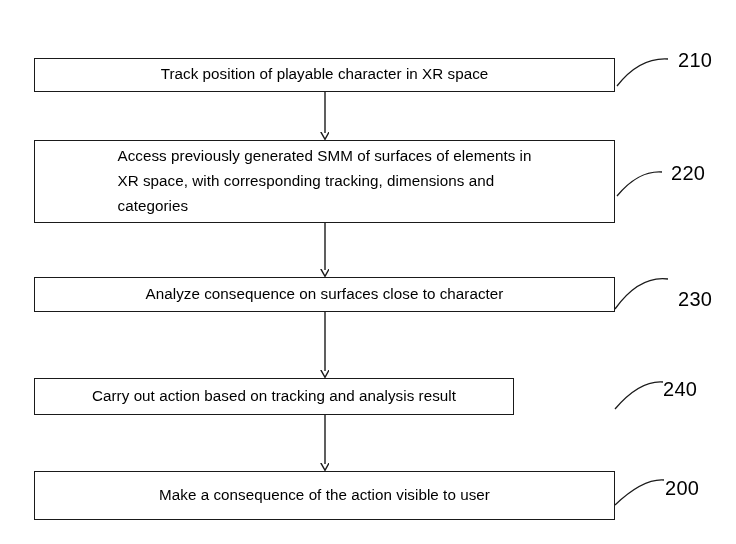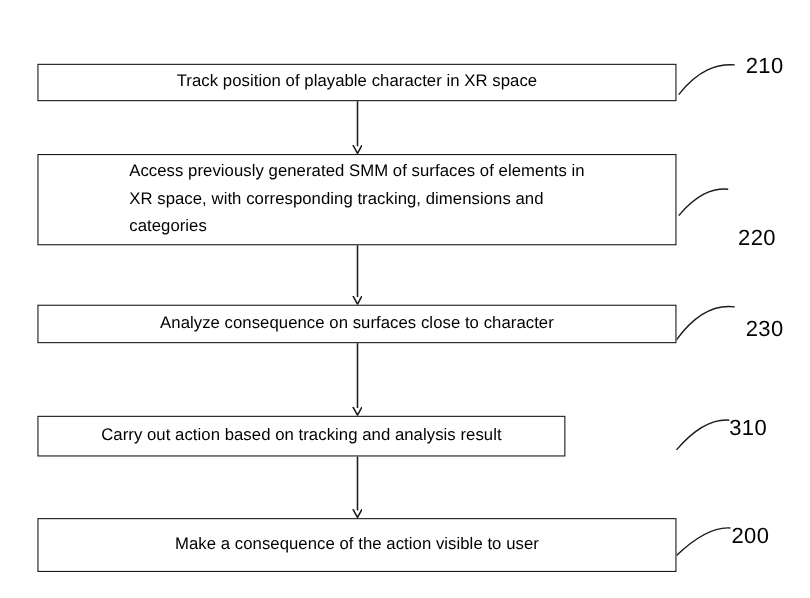--- a/index.html
+++ b/index.html
@@ -99,21 +99,21 @@
   <div class="flow-box" style="left:34px; top:378px; width:480px; height:36.5px;">
     <span class="box-text">Carry out action based on tracking and analysis result</span>
   </div>
 
   <div class="flow-box" style="left:34px; top:471px; width:581px; height:49px;">
     <span class="box-text">Make a consequence of the action visible to user</span>
   </div>
 
   <div class="ref-label" style="left:678px; top:49px;">210</div>
 
-  <div class="ref-label" style="left:671px; top:162px;margin-top:44px;">220</div>
+  <div class="ref-label" style="left:671px; top:162px;">220</div>
 
   <div class="ref-label" style="left:678px; top:288px;">230</div>
 
-  <div class="ref-label" style="left:663px; top:378px;">310</div>
+  <div class="ref-label" style="left:663px; top:378px;">240</div>
 
   <div class="ref-label" style="left:665px; top:477px;">200</div>
 
 </div>
 
 </body></html>

